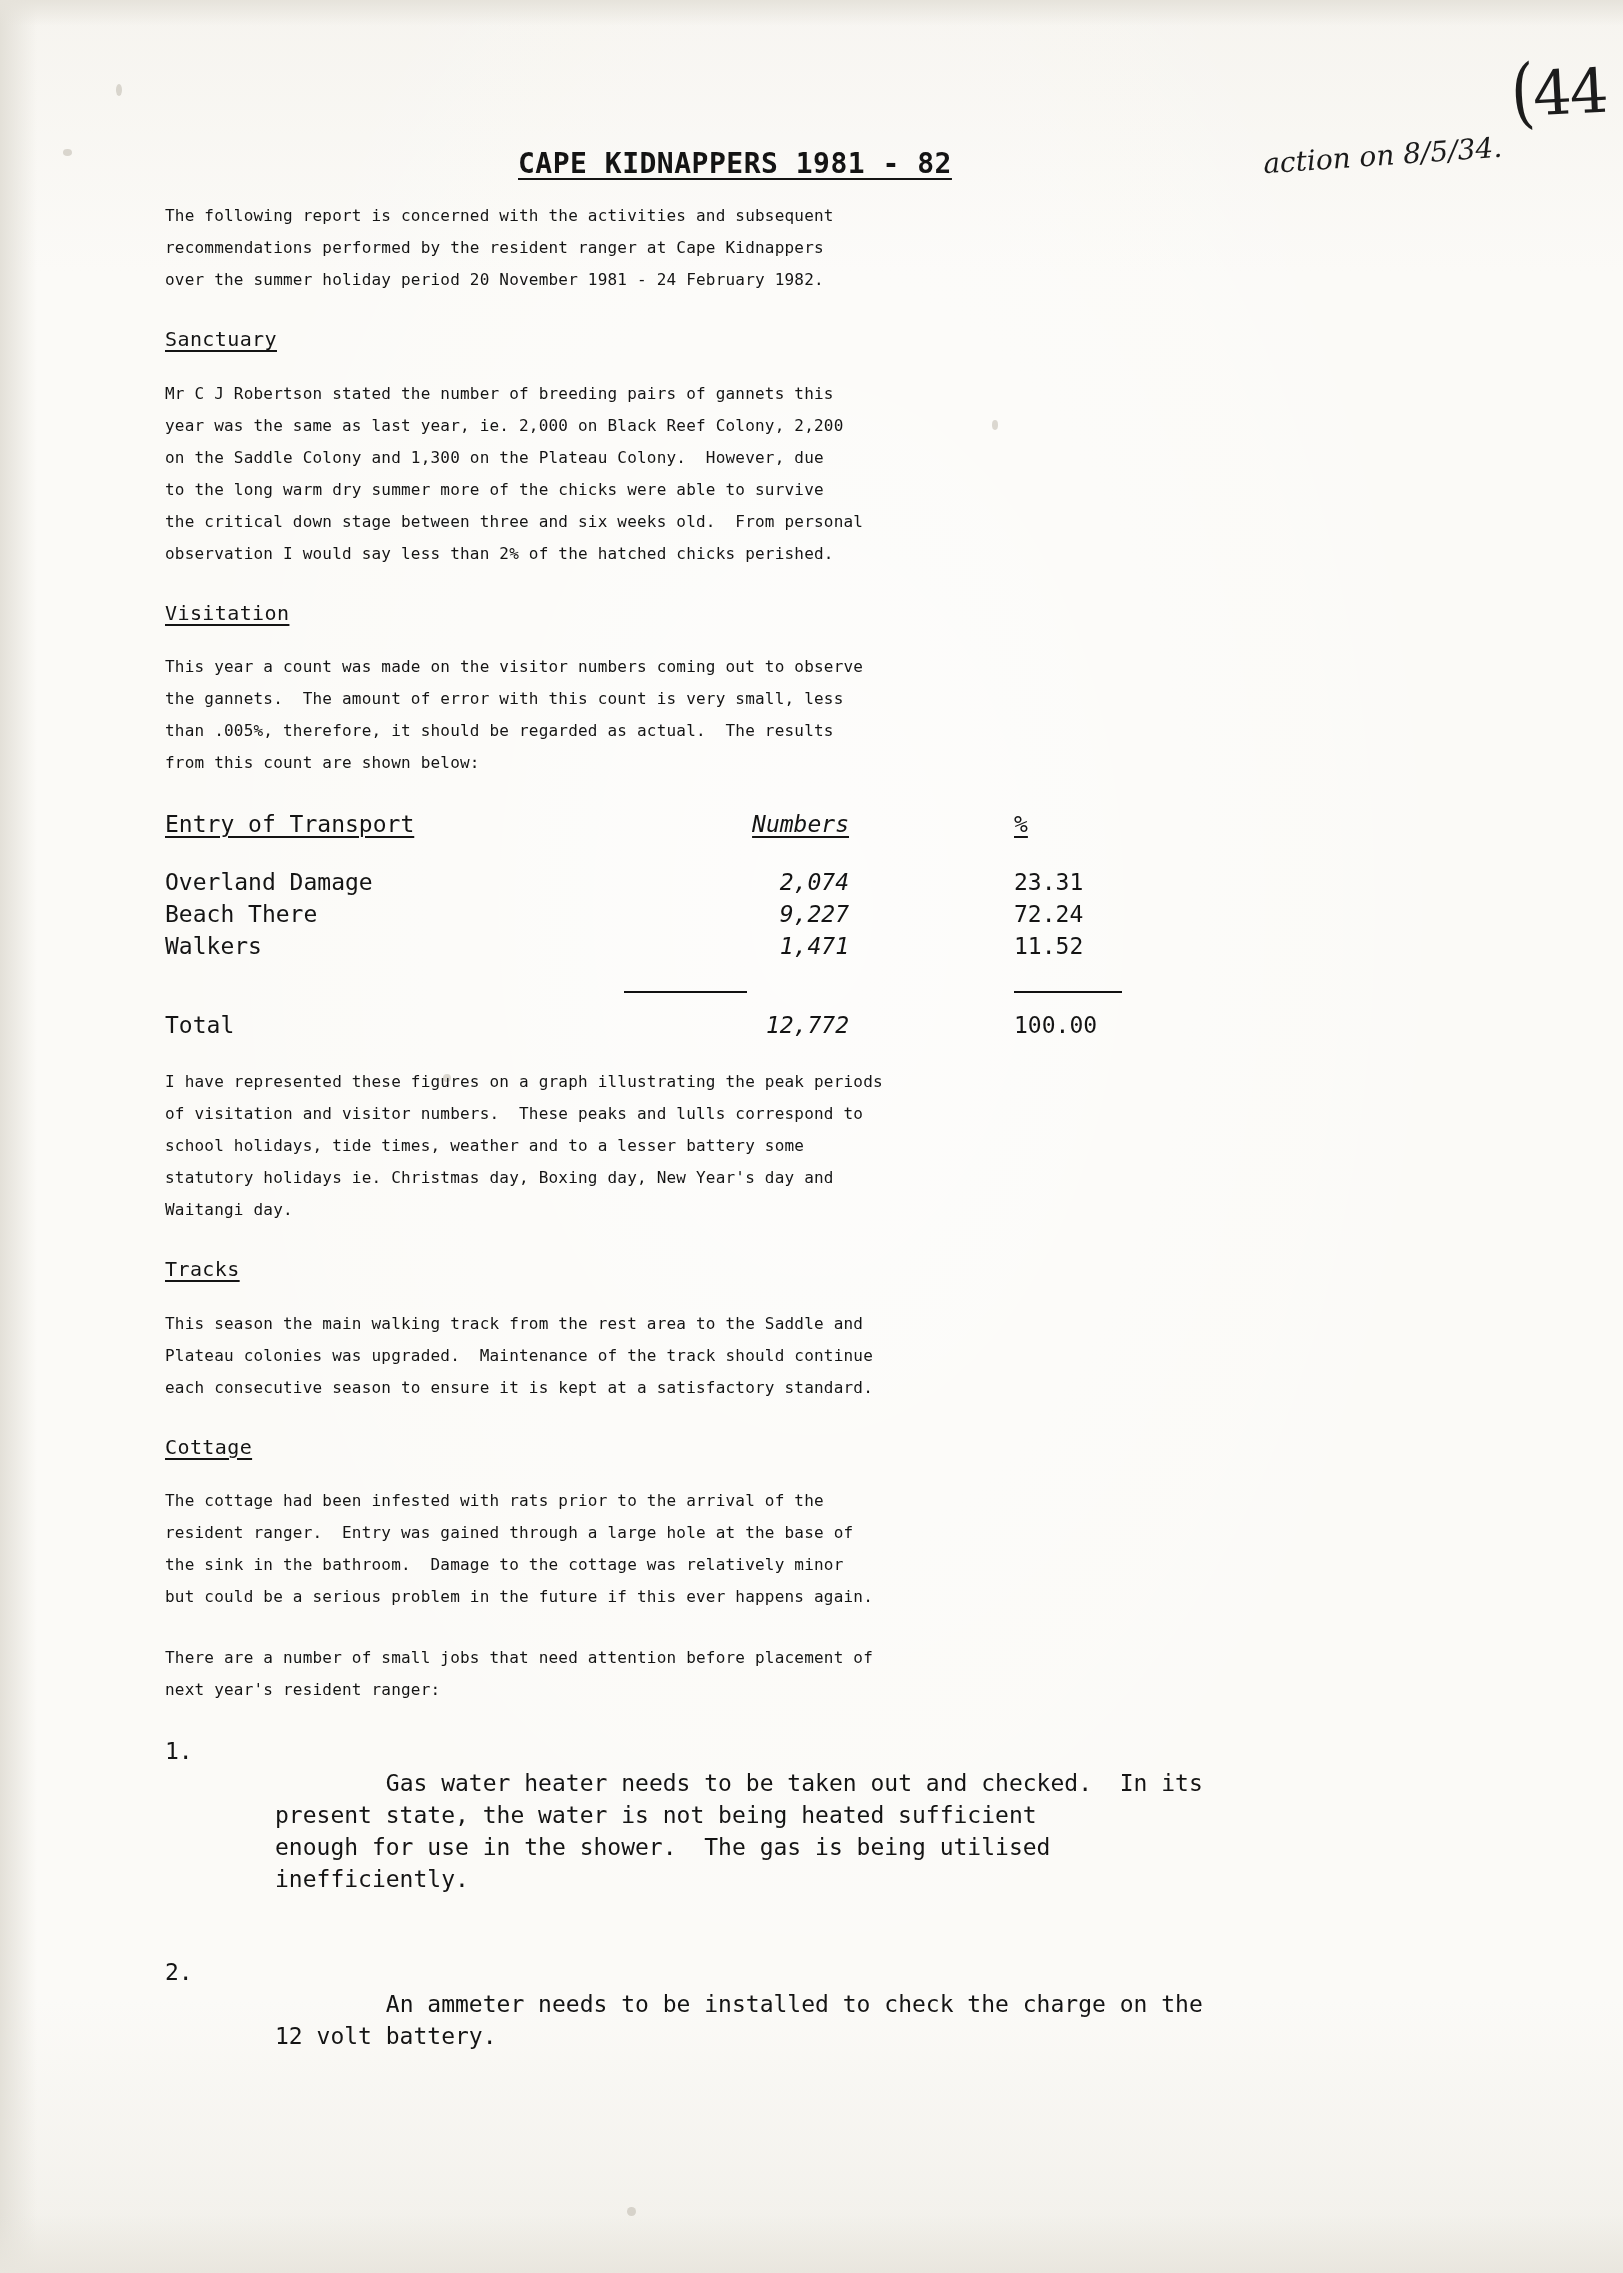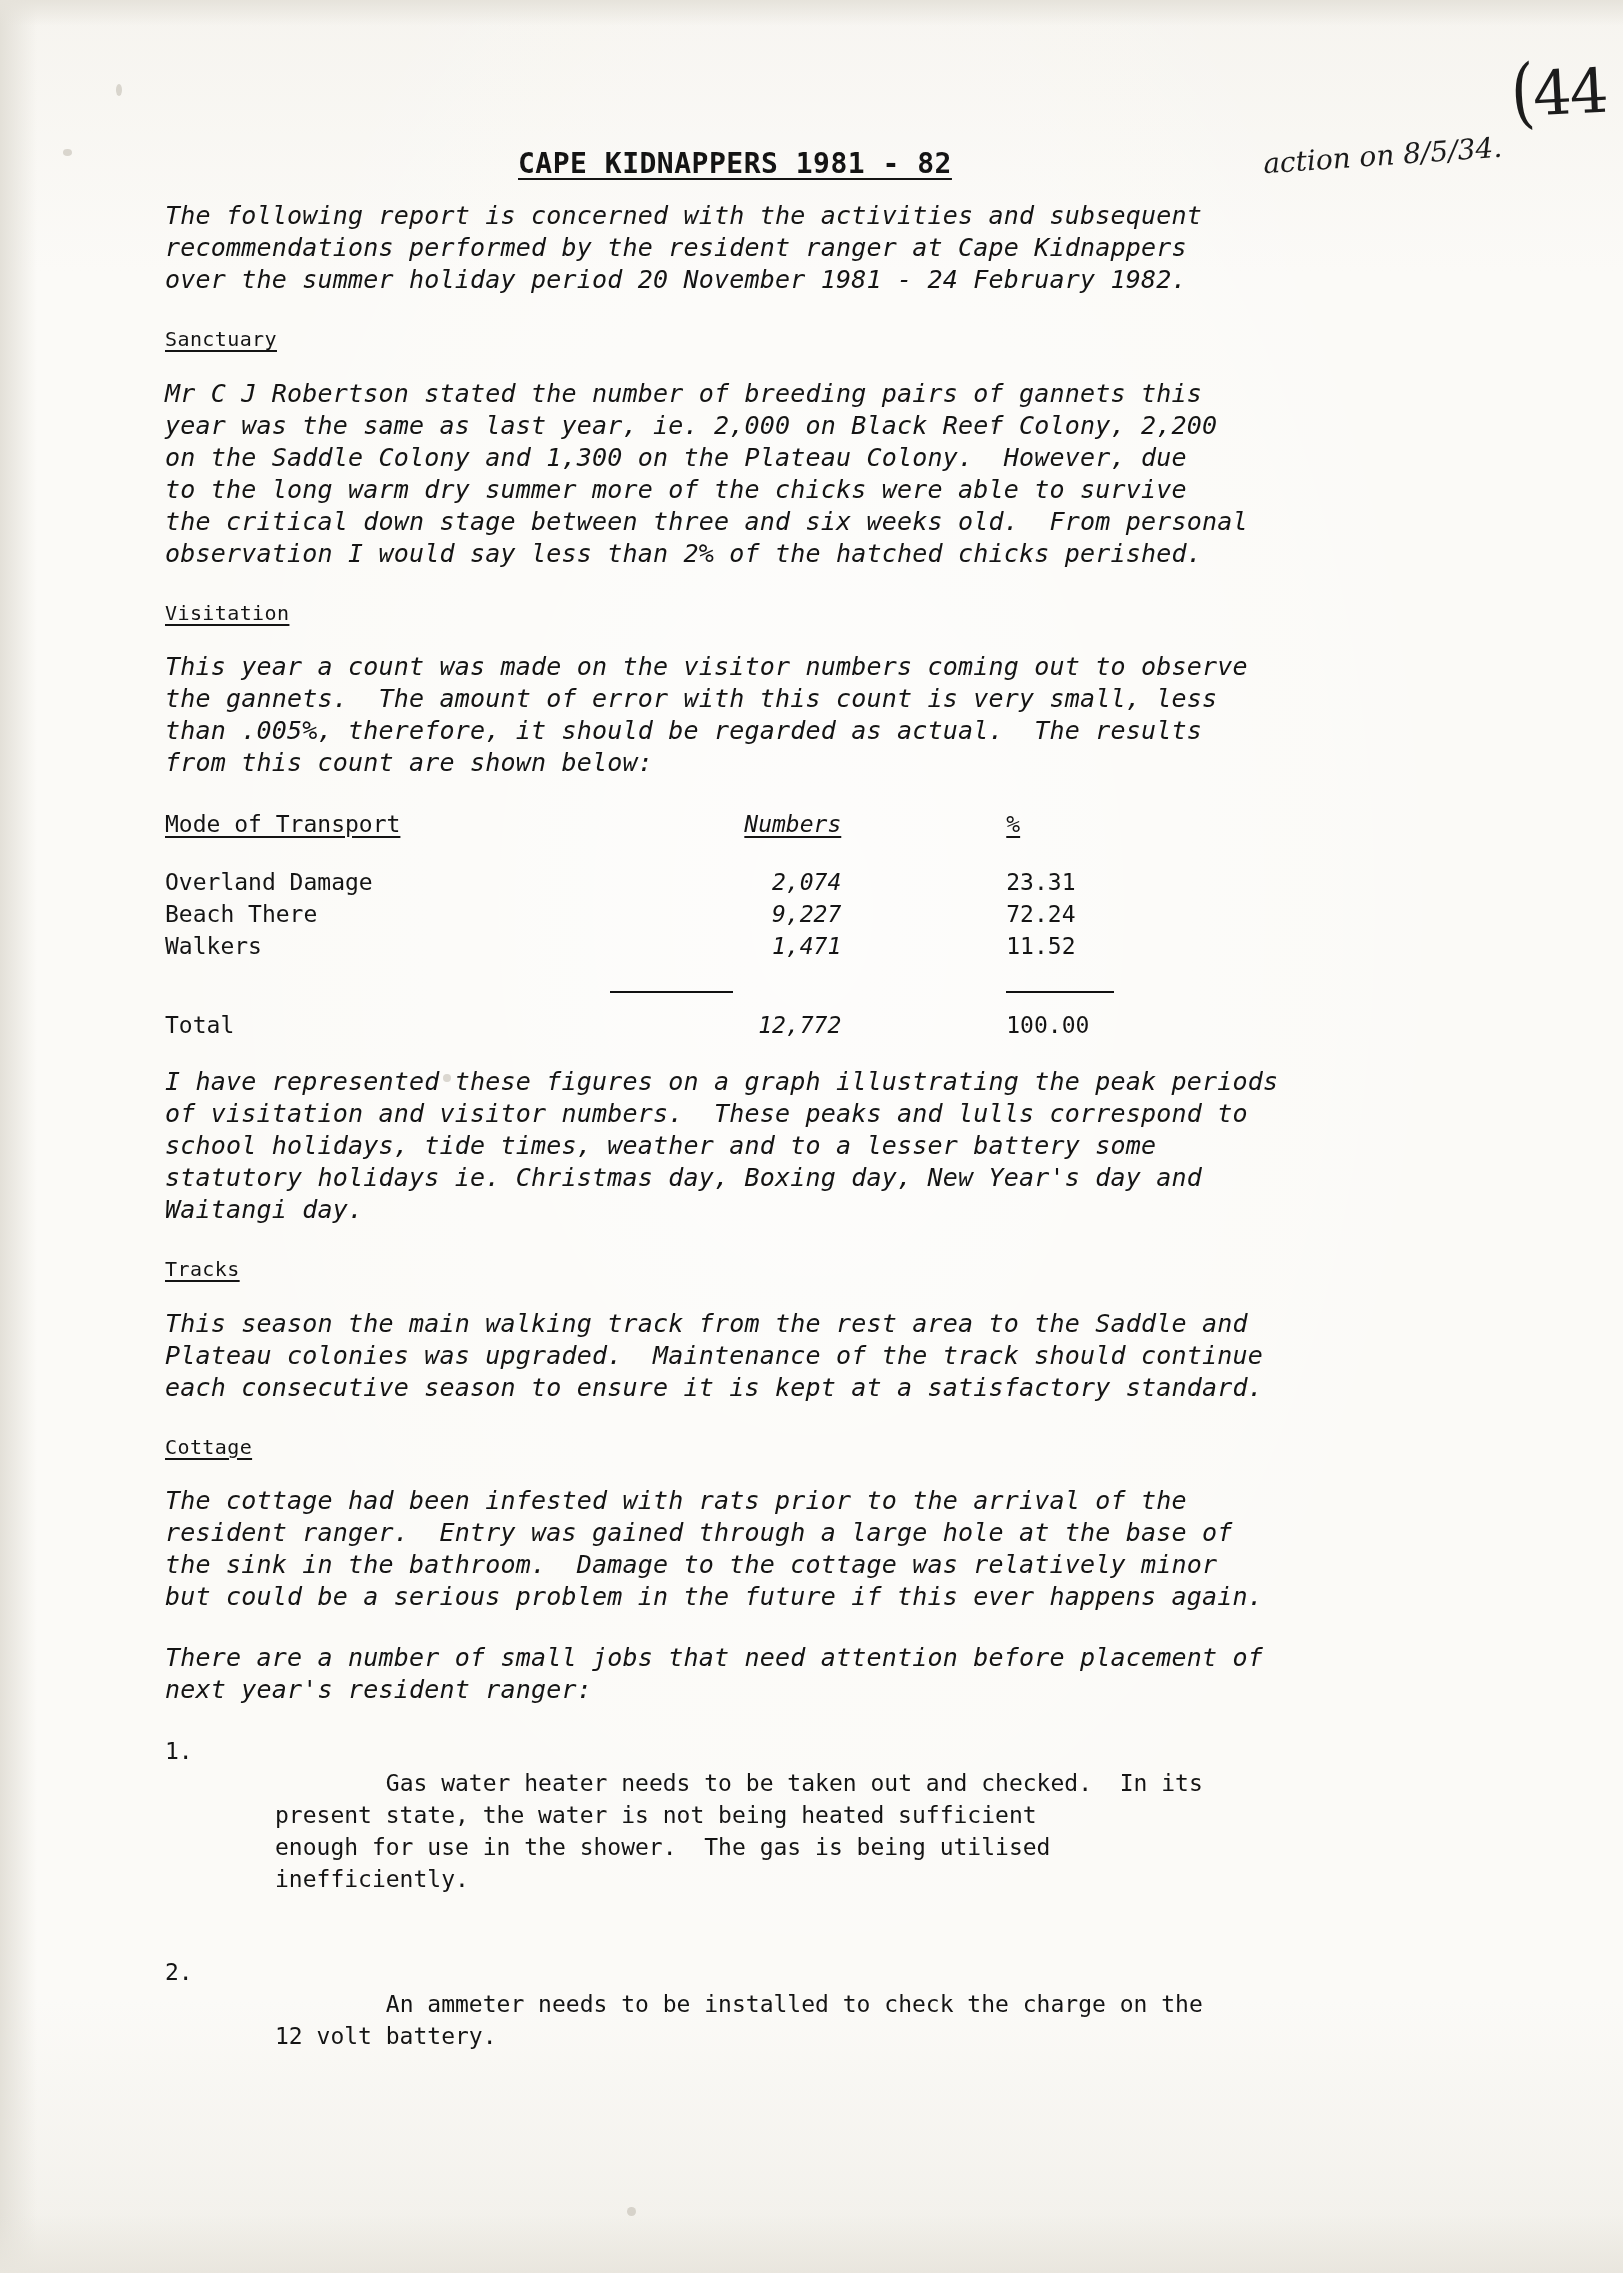--- a/index.html
+++ b/index.html
@@ -88,26 +88,25 @@
     top: -7.8px;
     font-family: "DejaVu Serif", serif;
     font-style: italic;
     font-size: 28px;
     color: #1a1a1a;
     transform: rotate(-4deg);
     white-space: nowrap;
   }
 
   p.para {
-    font-size: 25px;
+    font-size: 16px;
     line-height: 32px;
     margin: 0 0 29px 0;
     letter-spacing: 0.2px;
     white-space: pre-wrap;
-    font-style: italic;
   }
 
   h2.section {
     font-size: 20px;
     line-height: 29px;
     margin: 0 0 23.5px 0;
     font-weight: 400;
     display: inline-block;
     text-decoration: underline;
     text-underline-offset: 3.9px;
@@ -209,21 +208,21 @@
       <h2 class="section">Visitation</h2>
       <p class="para">This year a count was made on the visitor numbers coming out to observe
 the gannets.  The amount of error with this count is very small, less
 than .005%, therefore, it should be regarded as actual.  The results
 from this count are shown below:</p>
     </div>
 
     <table class="tx">
       <thead>
         <tr>
-          <th class="c1">Mode of Transport</th>
+          <th class="c1">Entry of Transport</th>
           <th class="c2">Numbers</th>
           <th class="c3">%</th>
         </tr>
       </thead>
       <tbody>
         <tr>
           <td class="c1">Overland Damage</td>
           <td class="c2">2,074</td>
           <td class="c3">23.31</td>
         </tr>

